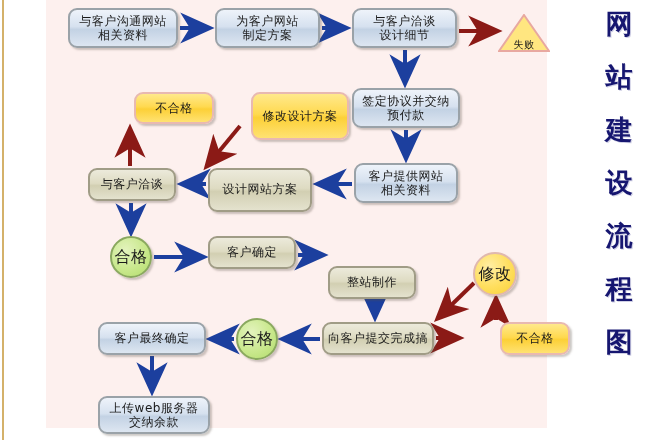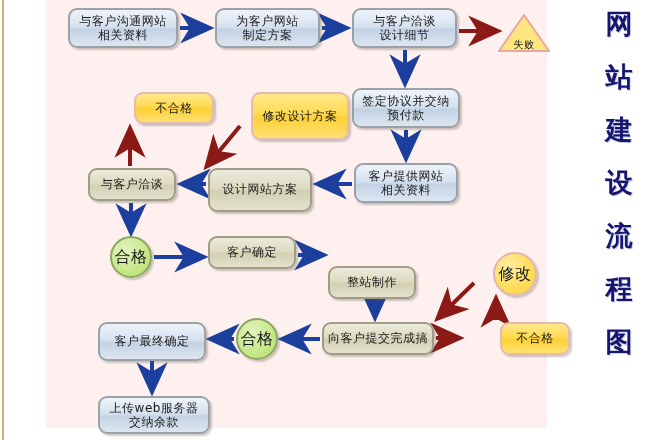--- a/index.html
+++ b/index.html
@@ -219,29 +219,29 @@
   <div class="node node-khaki" style="left:208px;top:168px;width:104px;height:44px;font-family:Liberation Mono, monospace;">设计网站方案</div>
 
   <div class="node node-khaki" style="left:88px;top:168px;width:88px;height:33px;">与客户洽谈</div>
 
   <div class="circle circle-green" style="left:110px;top:236px;width:42px;height:42px;">合格</div>
 
   <div class="node node-khaki" style="left:208px;top:236px;width:88px;height:33px;">客户确定</div>
 
   <div class="node node-khaki" style="left:328px;top:238px;width:88px;height:33px;margin-top:28px;">整站制作</div>
 
-  <div class="circle circle-yellow" style="left:493px;top:252px;width:44px;height:44px;">修改</div>
+  <div class="circle circle-yellow" style="left:473px;top:252px;width:44px;height:44px;">修改</div>
 
   <div class="node node-khaki" style="left:322px;top:322px;width:112px;height:33px;">向客户提交完成搞</div>
 
   <div class="node node-yellow" style="left:464px;top:322px;width:70px;height:33px;">不合格</div>
 
   <div class="circle circle-green" style="left:236px;top:318px;width:42px;height:42px;">合格</div>
 
-  <div class="node node-blue" style="left:98px;top:322px;width:108px;height:39px;">客户最终确定</div>
+  <div class="node node-blue" style="left:98px;top:322px;width:108px;height:33px;">客户最终确定</div>
 
   <div class="node node-blue" style="left:98px;top:396px;width:112px;height:38px;">上传web服务器
 交纳余款</div>
 
   <div id="title">
     <span class="tchar">网</span>
     <span class="tchar">站</span>
     <span class="tchar">建</span>
     <span class="tchar">设</span>
     <span class="tchar">流</span>

